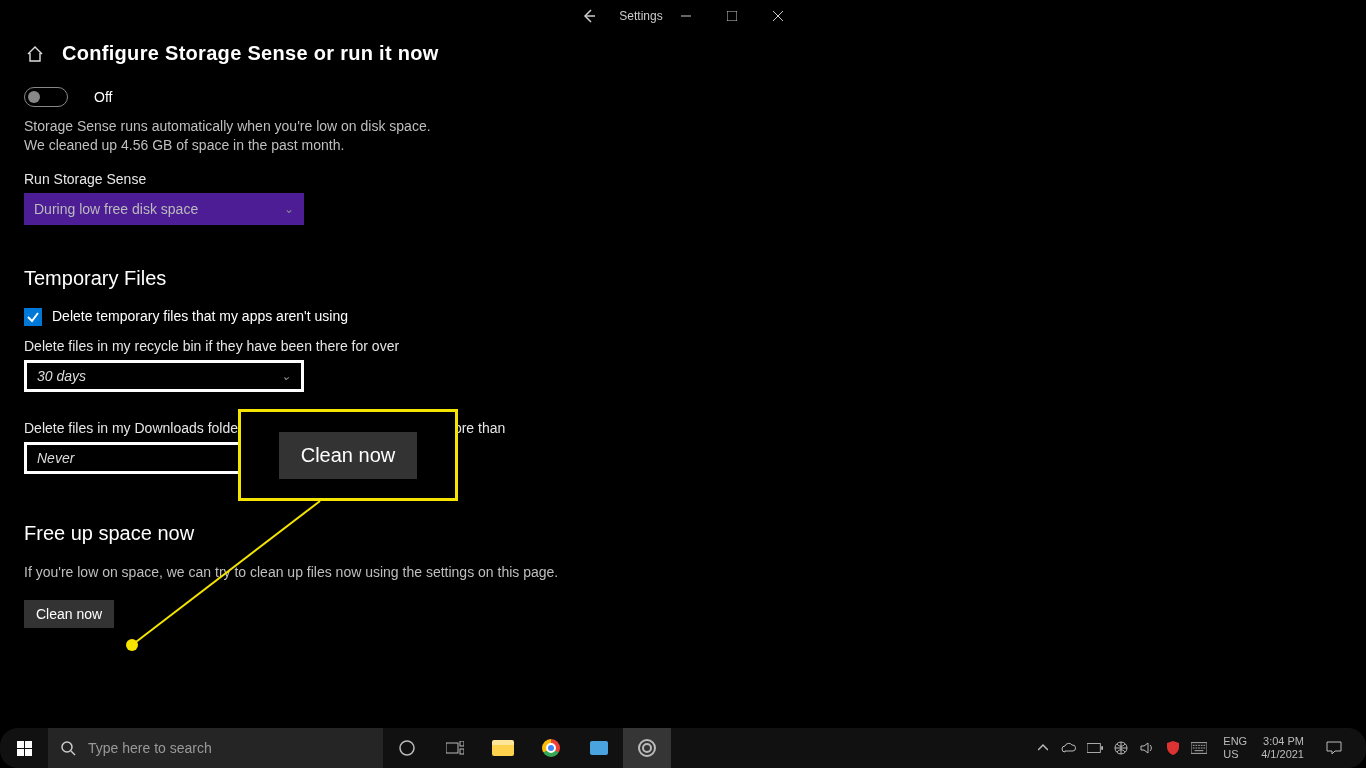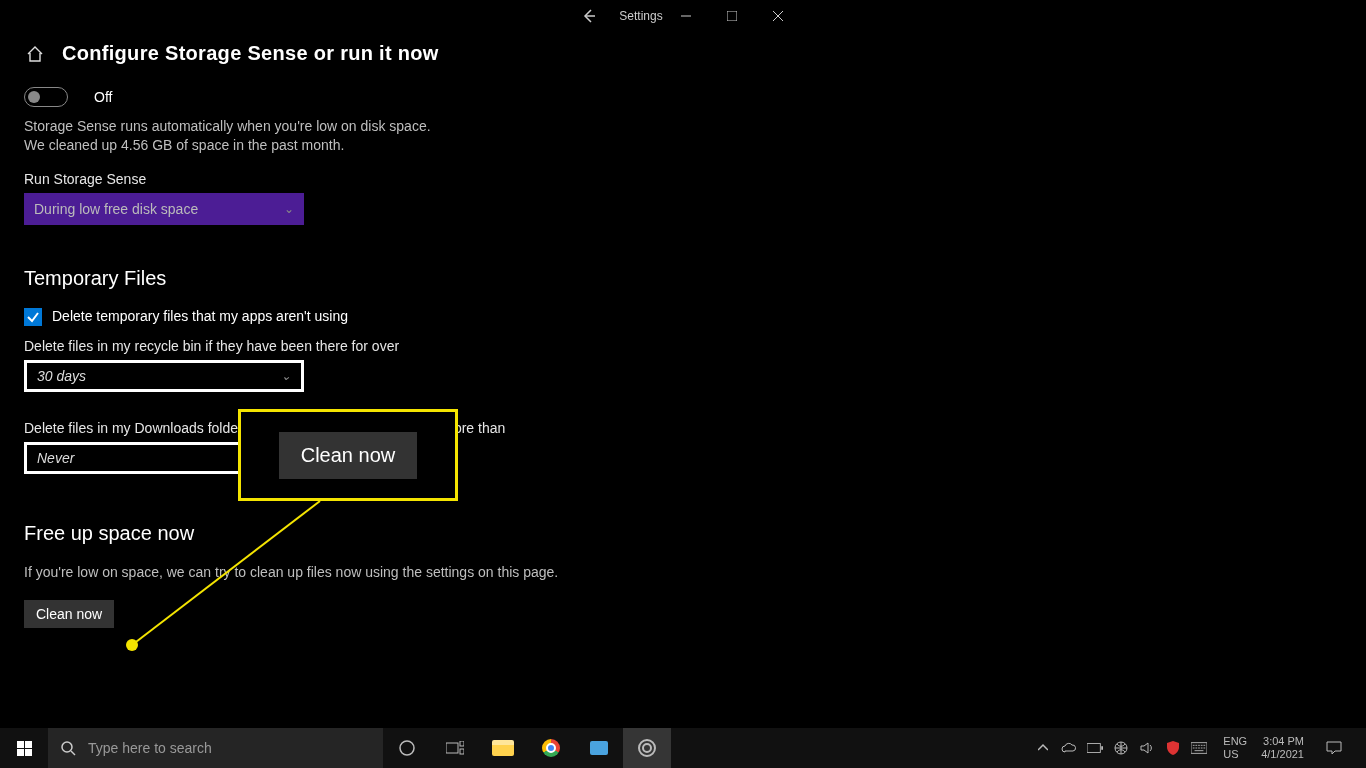--- a/index.html
+++ b/index.html
@@ -93,20 +93,21 @@
     position: absolute; pointer-events: none;
     left: 0; top: 0;
   }
   
   .taskbar {
     position: absolute; left: 0; bottom: 0;
     width: 100%; height: 40px;
     background: #111;
     display: flex; align-items: center;
     justify-content: space-between;
+    border-radius: 18px;
   }
   .taskbar .left, .taskbar .right { display: flex; align-items: center; height: 100%; }
   .tb-btn {
     width: 48px; height: 40px;
     display: flex; align-items: center; justify-content: center;
     color: #bbb;
   }
   .tb-btn.active { background: #353535; }
   .searchbox {
     width: 335px; height: 40px;

